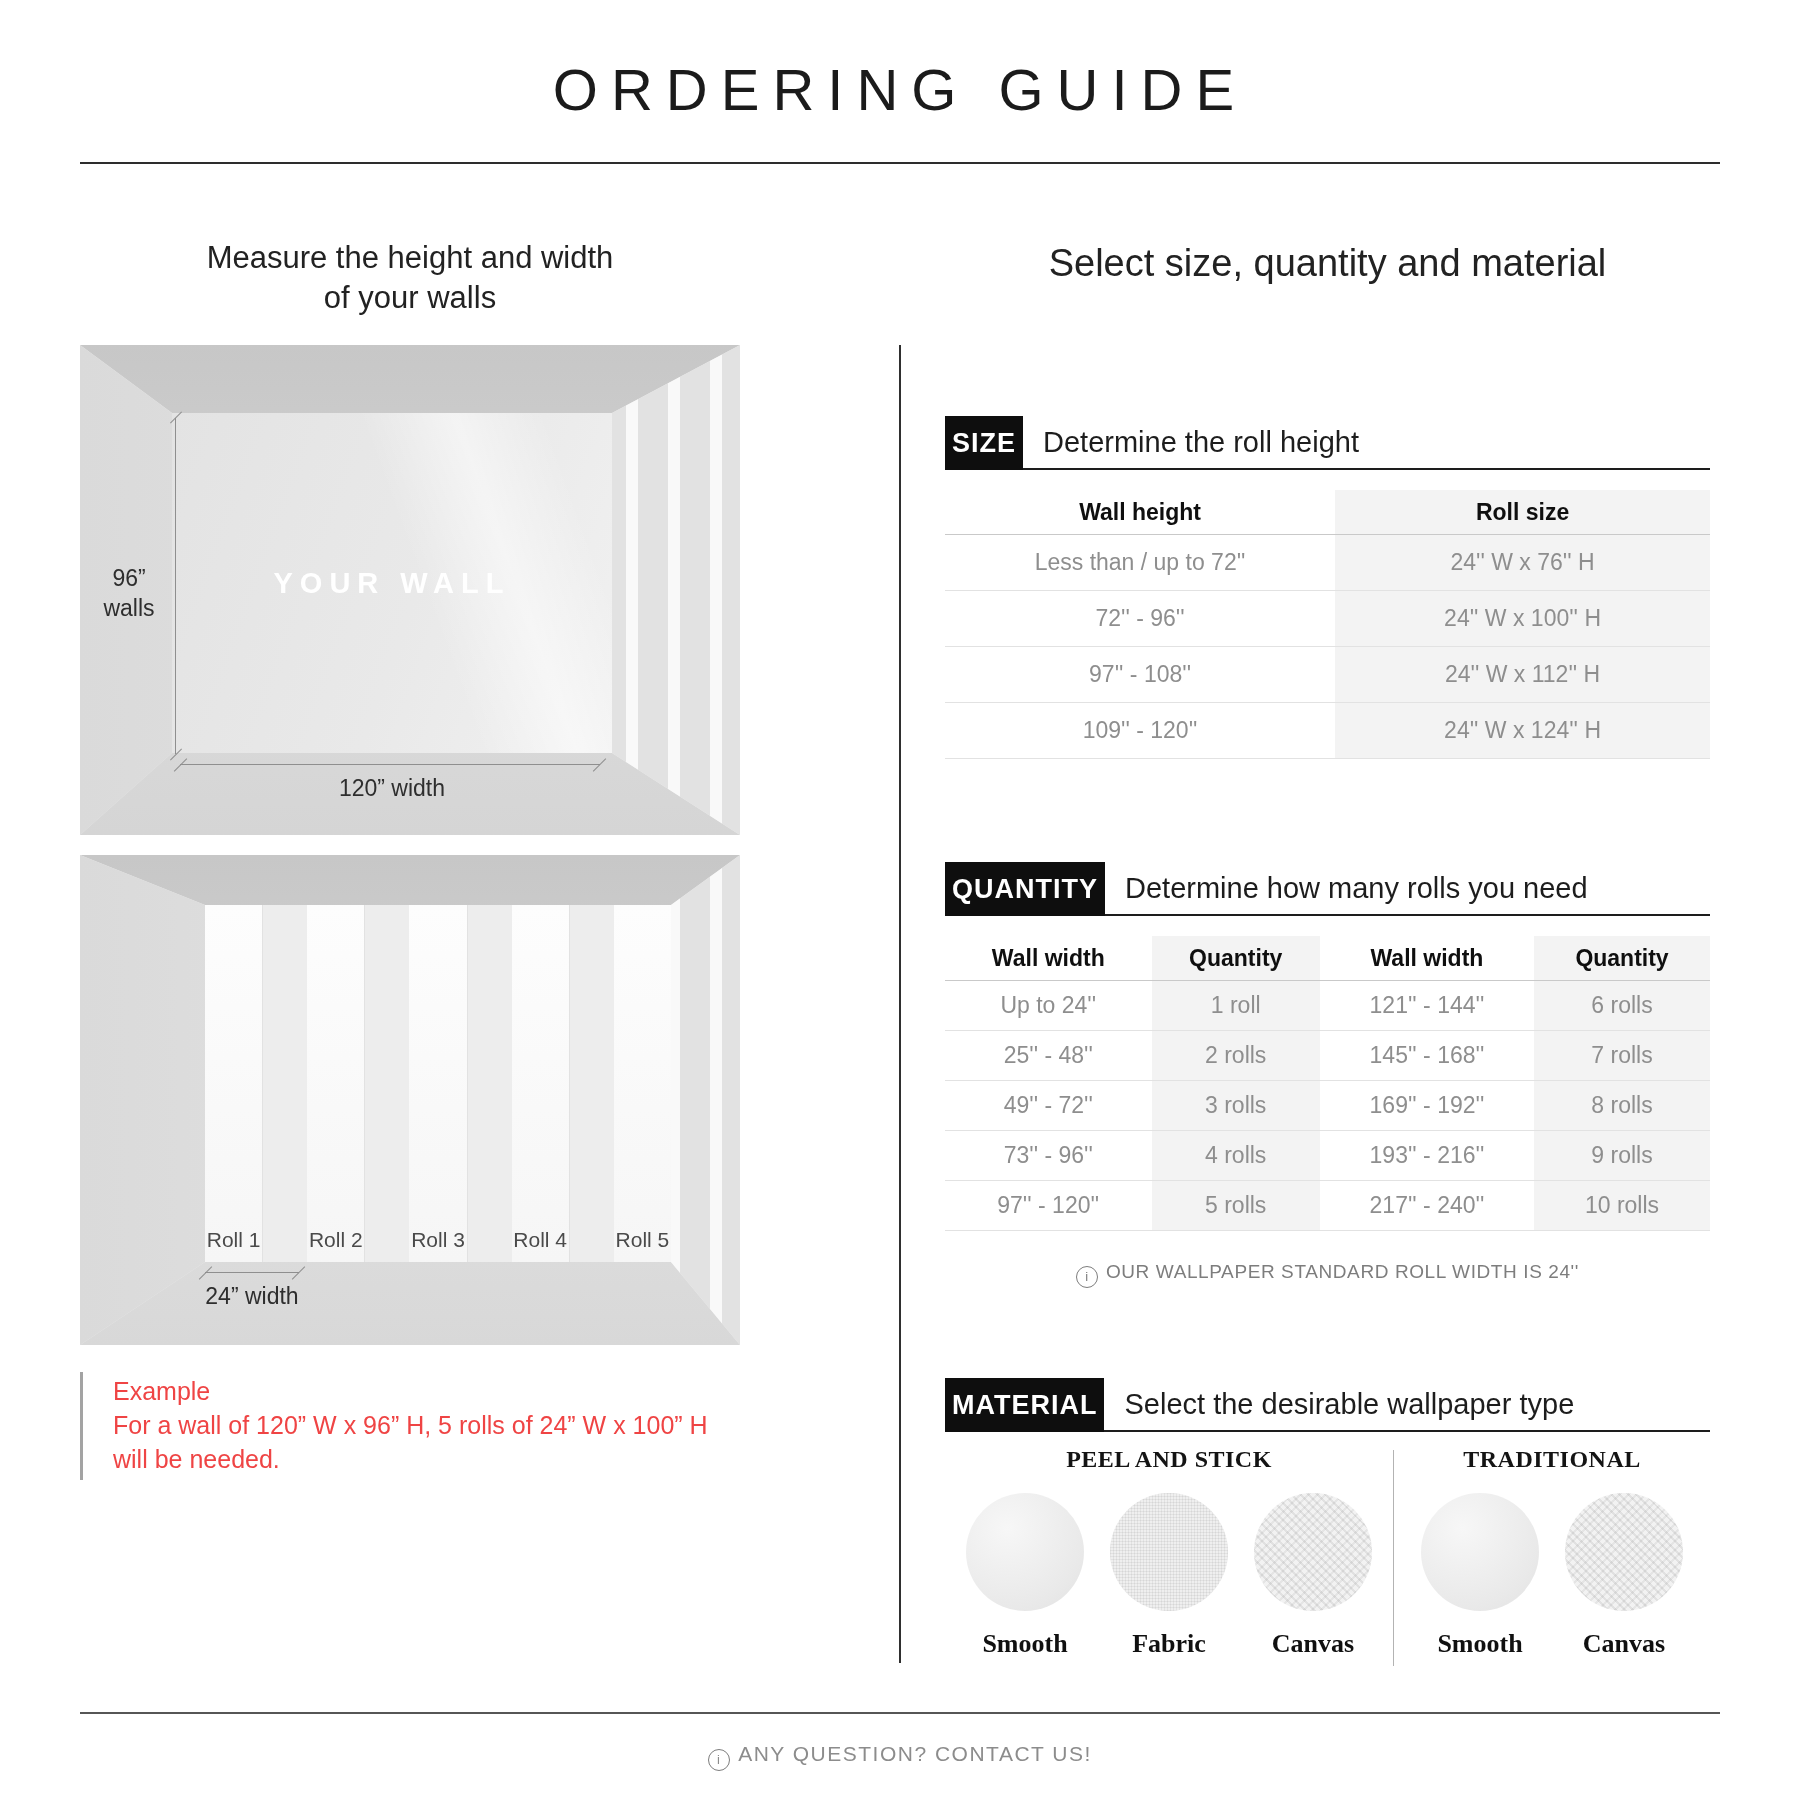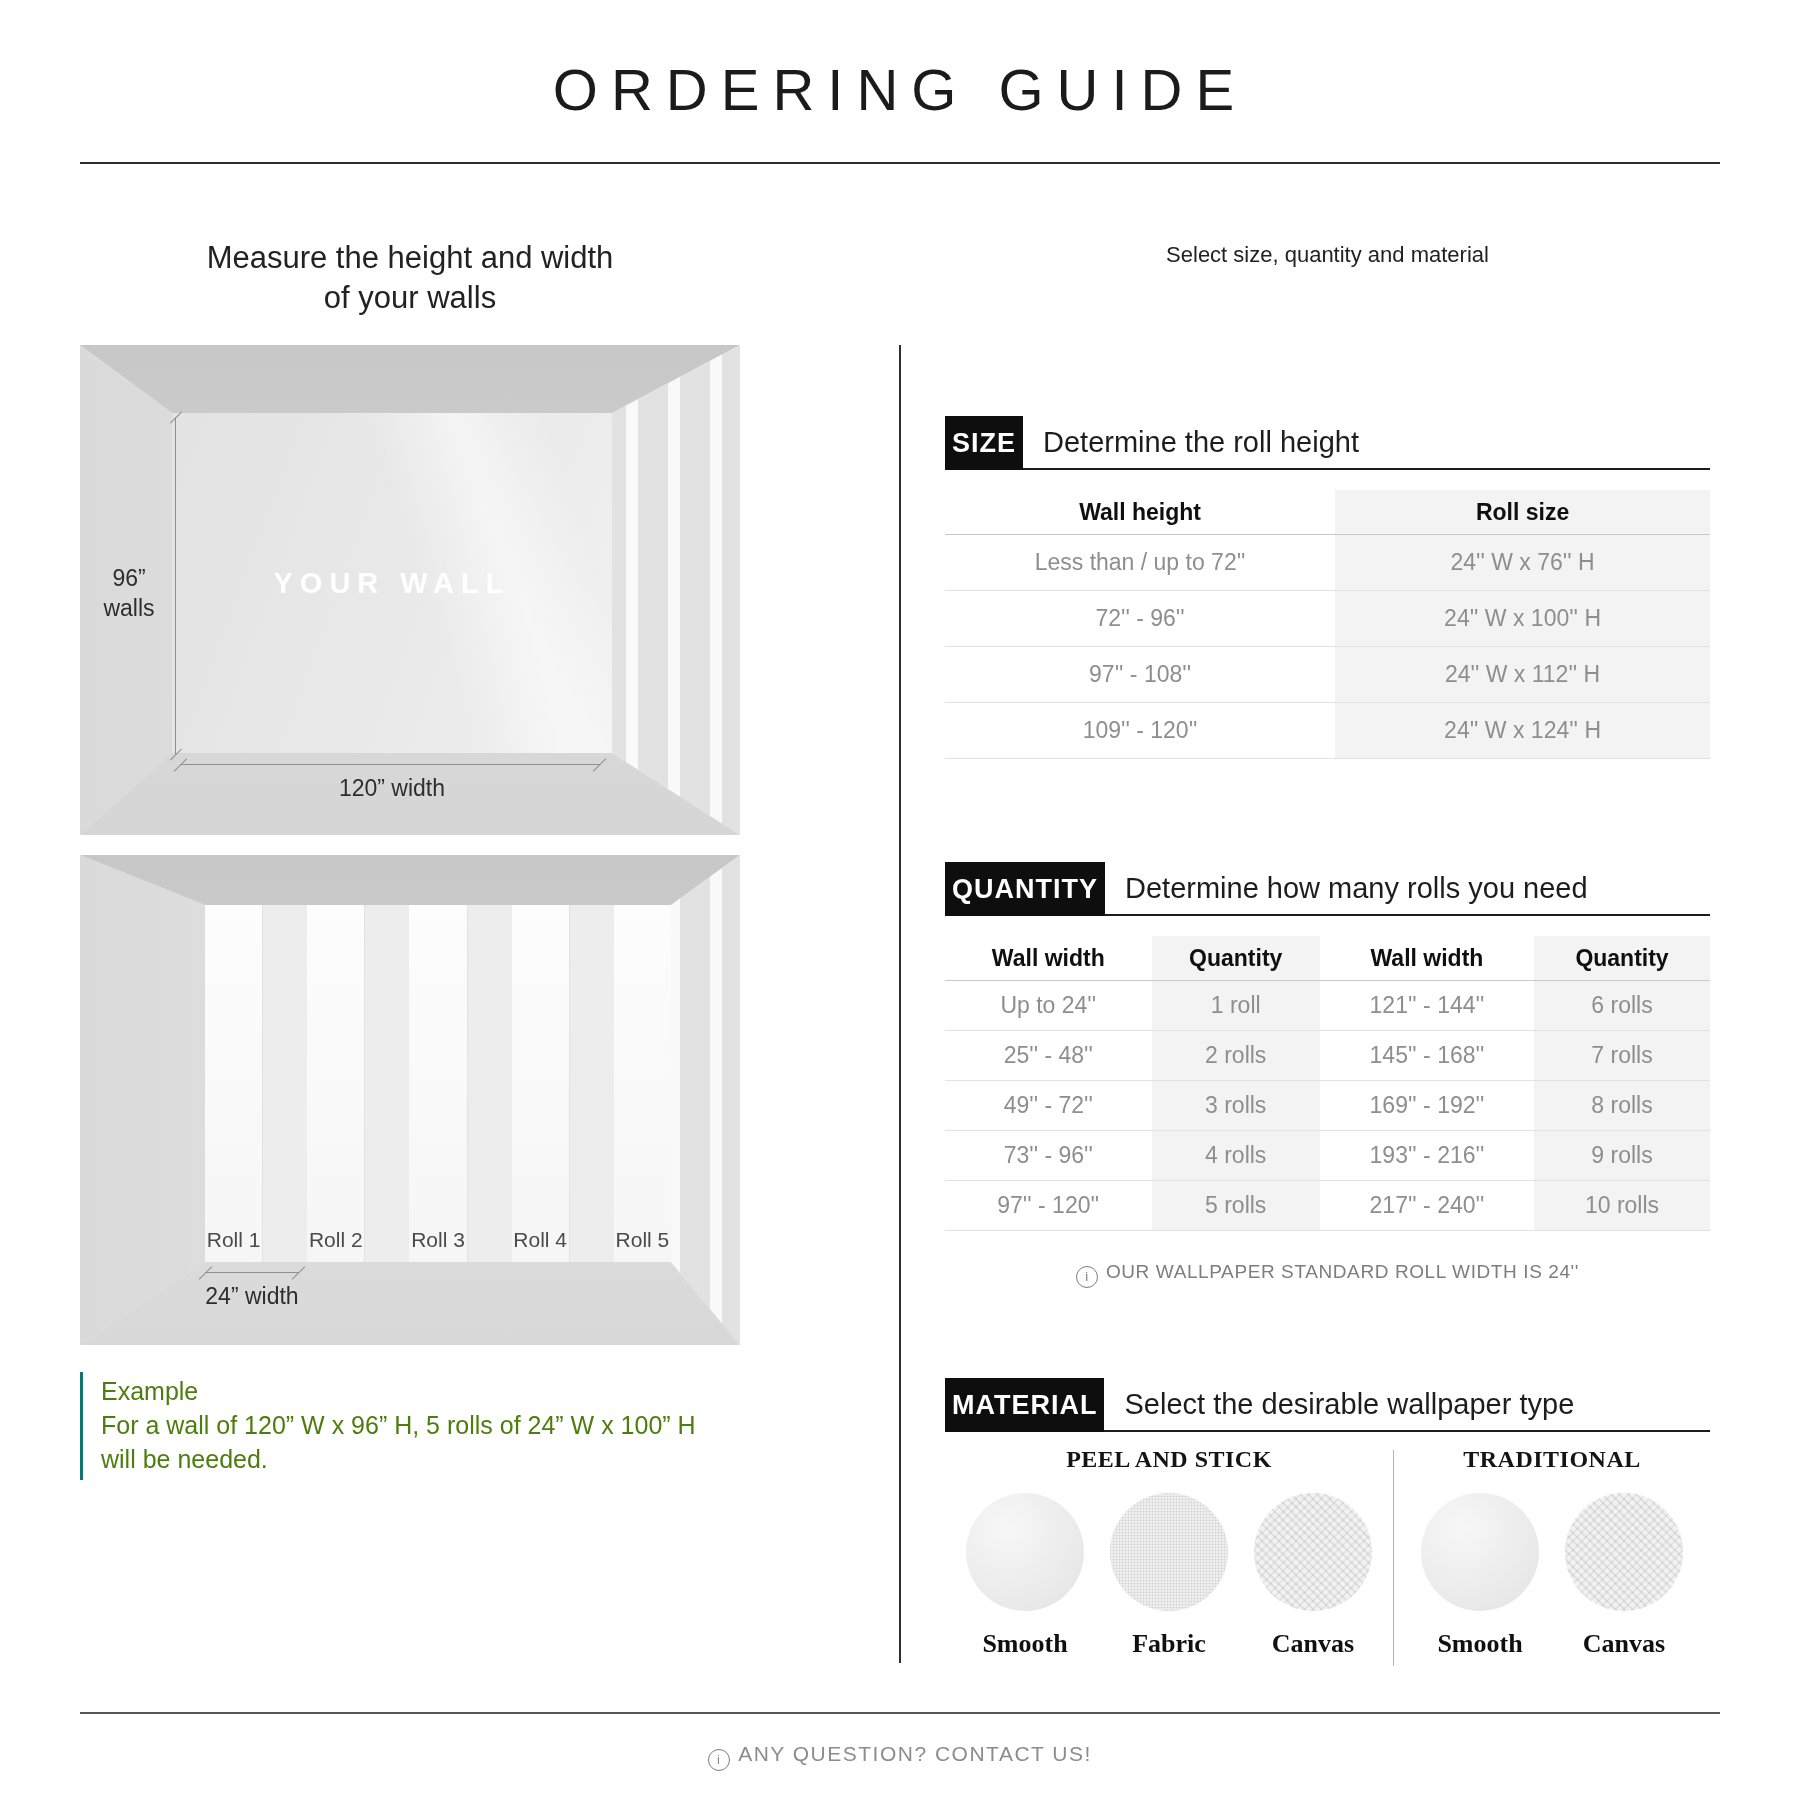--- a/index.html
+++ b/index.html
@@ -9,21 +9,21 @@
     font-family:"Liberation Sans",sans-serif;color:#1d1d1d;
   }
   
   .title{position:absolute;top:56px;left:0;width:100%;text-align:center;
     font-size:58px;font-weight:500;letter-spacing:13px;color:#1b1b1b;}
   .title-rule{position:absolute;top:162px;left:80px;right:80px;border-top:2px solid #2d2d2d;}
   
   .left-heading{position:absolute;left:80px;top:238px;width:660px;text-align:center;
     font-size:31px;line-height:40px;color:#222;}
   .right-heading{position:absolute;left:945px;top:242px;width:765px;text-align:center;
-    font-size:22px;color:#222;}
+    font-size:38px;color:#222;}
   .col-divider{position:absolute;left:899px;top:345px;height:1318px;border-left:2px solid #2f2f2f;}
   
   .room{position:absolute;width:660px;height:490px;overflow:hidden;background:#ededed;}
   #room1{left:80px;top:345px;}
   #room2{left:80px;top:855px;}
   .room .ceiling{position:absolute;inset:0;background:linear-gradient(180deg,#c7c7c7,#dedede);
     clip-path:polygon(0px 0px,660px 0px,532px 68px,92px 68px);}
   .room .leftwall{position:absolute;inset:0;background:linear-gradient(90deg,#dadada,#e7e7e7);
     clip-path:polygon(0px 0px,92px 68px,92px 408px,0px 490px);}
   .room .backwall{position:absolute;left:92px;top:68px;width:440px;height:340px;
@@ -60,22 +60,22 @@
   .dim-v .tick{position:absolute;width:16px;height:1px;background:#8f8f8f;transform:rotate(-45deg);}
   .dim-v .tick.t{left:-8px;top:-1px;}
   .dim-v .tick.b{left:-8px;bottom:-1px;}
   .dim-h{position:absolute;border-top:1px solid #8f8f8f;}
   .dim-h1{left:100px;top:419px;width:420px;}
   .dim-h2{left:125px;top:417px;width:94px;}
   .dim-h .tick{position:absolute;width:1px;height:18px;background:#8f8f8f;transform:rotate(45deg);top:-9px;}
   .dim-h .tick.l{left:0;}
   .dim-h .tick.r{right:0;}
   
-  .example{position:absolute;left:80px;top:1372px;width:640px;border-left:3px solid #0f766e;
-    padding:2px 0 4px 18px;font-size:25px;line-height:34px;color:#4d7c0f;}
+  .example{position:absolute;left:80px;top:1372px;width:640px;border-left:3px solid #a3a3a3;
+    padding:2px 0 4px 30px;font-size:25px;line-height:34px;color:#ef4444;}
   
   .right-col{position:absolute;left:945px;top:230px;width:765px;height:1480px;}
   .section{position:absolute;left:0;width:765px;}
   #sec-size{top:186px;}
   #sec-quantity{top:632px;}
   #sec-material{top:1148px;}
   .sec-head{display:flex;align-items:stretch;height:54px;}
   .sec-tag{background:#0e0e0e;color:#ffffff;display:flex;align-items:center;
     padding:0 7px;font-size:27px;font-weight:600;letter-spacing:1px;}
   .sec-rest{flex:1;display:flex;align-items:center;padding-left:20px;

